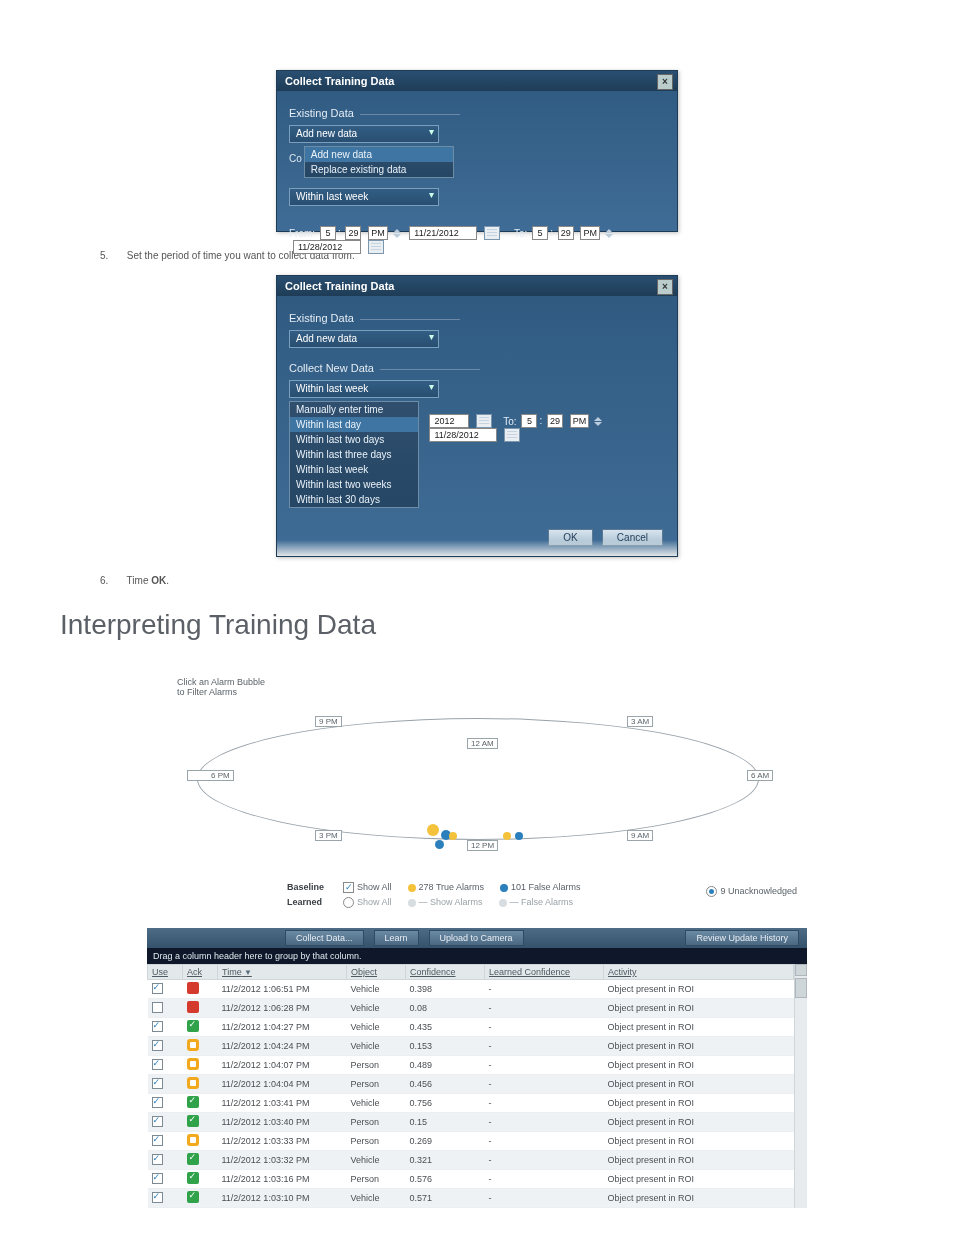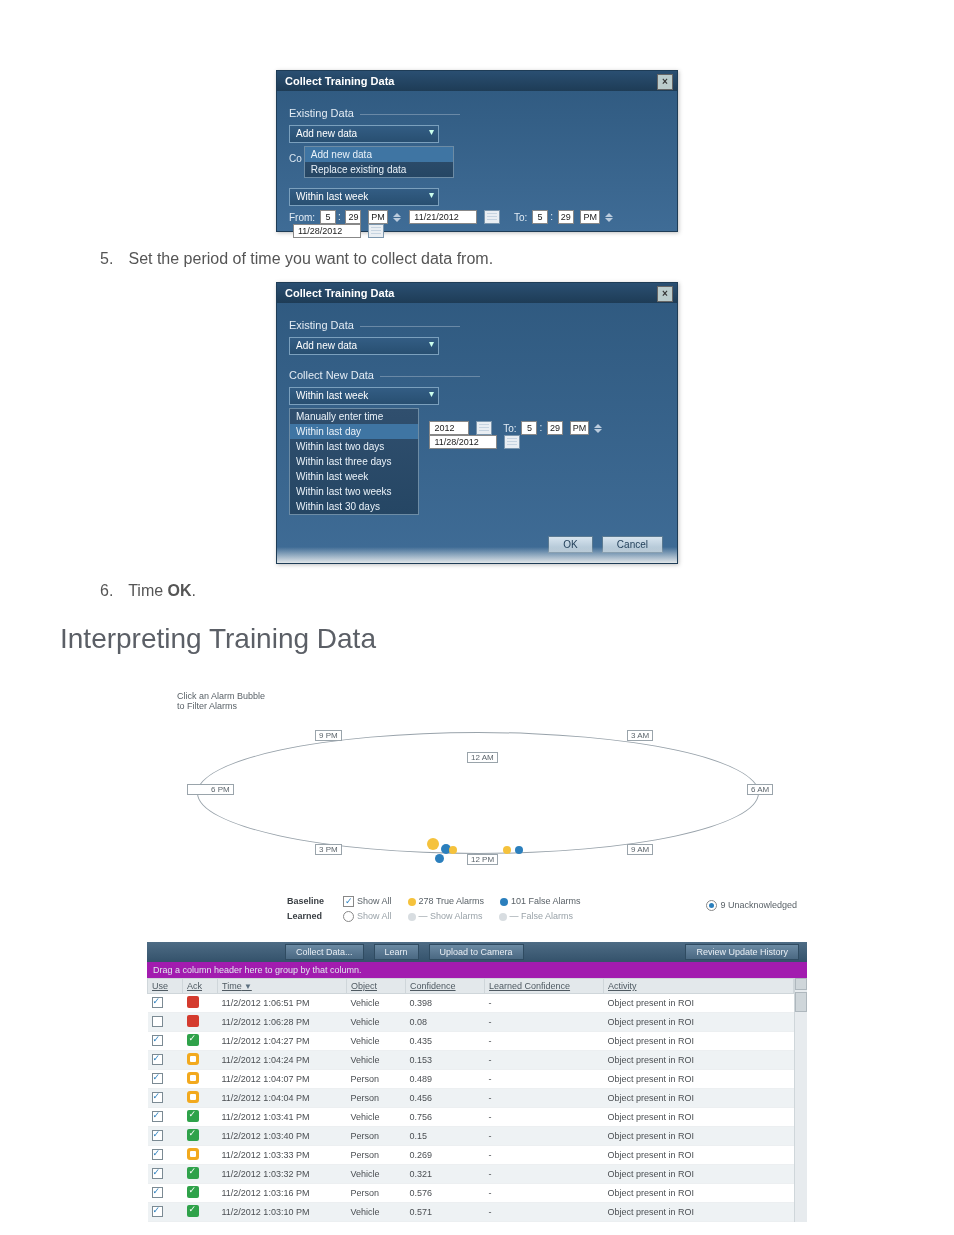--- a/index.html
+++ b/index.html
@@ -13,21 +13,21 @@
   .page {
     padding: 60px 60px 30px 60px;
     position: relative;
     min-height: 1140px;
     box-sizing: border-box;
   }
 
   
   .step-row {
     margin: 16px 0 14px 40px;
-    font-size: 16px;
+    font-size: 10px;
     color: #555;
   }
   .step-num { display: inline-block; width: 24px; }
   .step-text b { font-weight: bold; }
 
   h1.section-title {
     font-size: 28px;
     font-weight: 300;
     color: #5b5f66;
     margin: 23px 0 28px 0;
@@ -85,21 +85,21 @@
     width: 150px;
     box-sizing: border-box;
   }
   .combo-menu .opt {
     padding: 2px 6px; font-size: 10px; color:#eaf2f9;
   }
   .combo-menu .opt.sel { background:#3f75a3; }
 
   .cc-label { display:inline-block; color:#dce8f2; font-size:10px; margin-right:2px; vertical-align: top; margin-top:6px;}
 
-  .time-row { margin-top: 4px; font-size:10px; color:#e2ecf5; }
+  .time-row { margin-top: 20px; font-size:10px; color:#e2ecf5; }
   .time-row span { vertical-align: middle; }
   .spin {
     display:inline-block; background:#fff; color:#222; padding:1px 2px; font-size:9px;
     border:1px solid #888; margin: 0 2px; min-width: 10px; text-align:center;
   }
   .step-btns {
     display:inline-block; width:10px; vertical-align:middle;
   }
   .step-btns div{ width:0;height:0;border-left:4px solid transparent;border-right:4px solid transparent;}
   .step-btns .up{ border-bottom:4px solid #bcd; margin-bottom:1px;}
@@ -168,21 +168,21 @@
     margin-top:20px;
   }
   .action-bar .abtn {
     font-size:9px; color:#e8eef4; padding:2px 10px;
     background: linear-gradient(180deg,#6b8aa3,#4a6882);
     border:1px solid #2f4b61;
   }
   .action-bar .spacer { flex:1; }
 
   .group-hint {
-    background:#a21caf; color:#dfe7ed; font-size:9px; padding:3px 6px;
+    background:#0f172a; color:#dfe7ed; font-size:9px; padding:3px 6px;
   }
 
   table.alarms {
     width:100%; border-collapse:collapse; font-size:9px; color:#4b4f53;
   }
   table.alarms th {
     background:#e3e8eb; color:#4f5a62; font-weight:normal; text-align:left;
     border:1px solid #cfd6da; padding:2px 4px; font-size:9px;text-decoration:underline;
   }
   table.alarms th.sorted::after { content:" ▼"; font-size:8px; color:#5b6f7f;}

